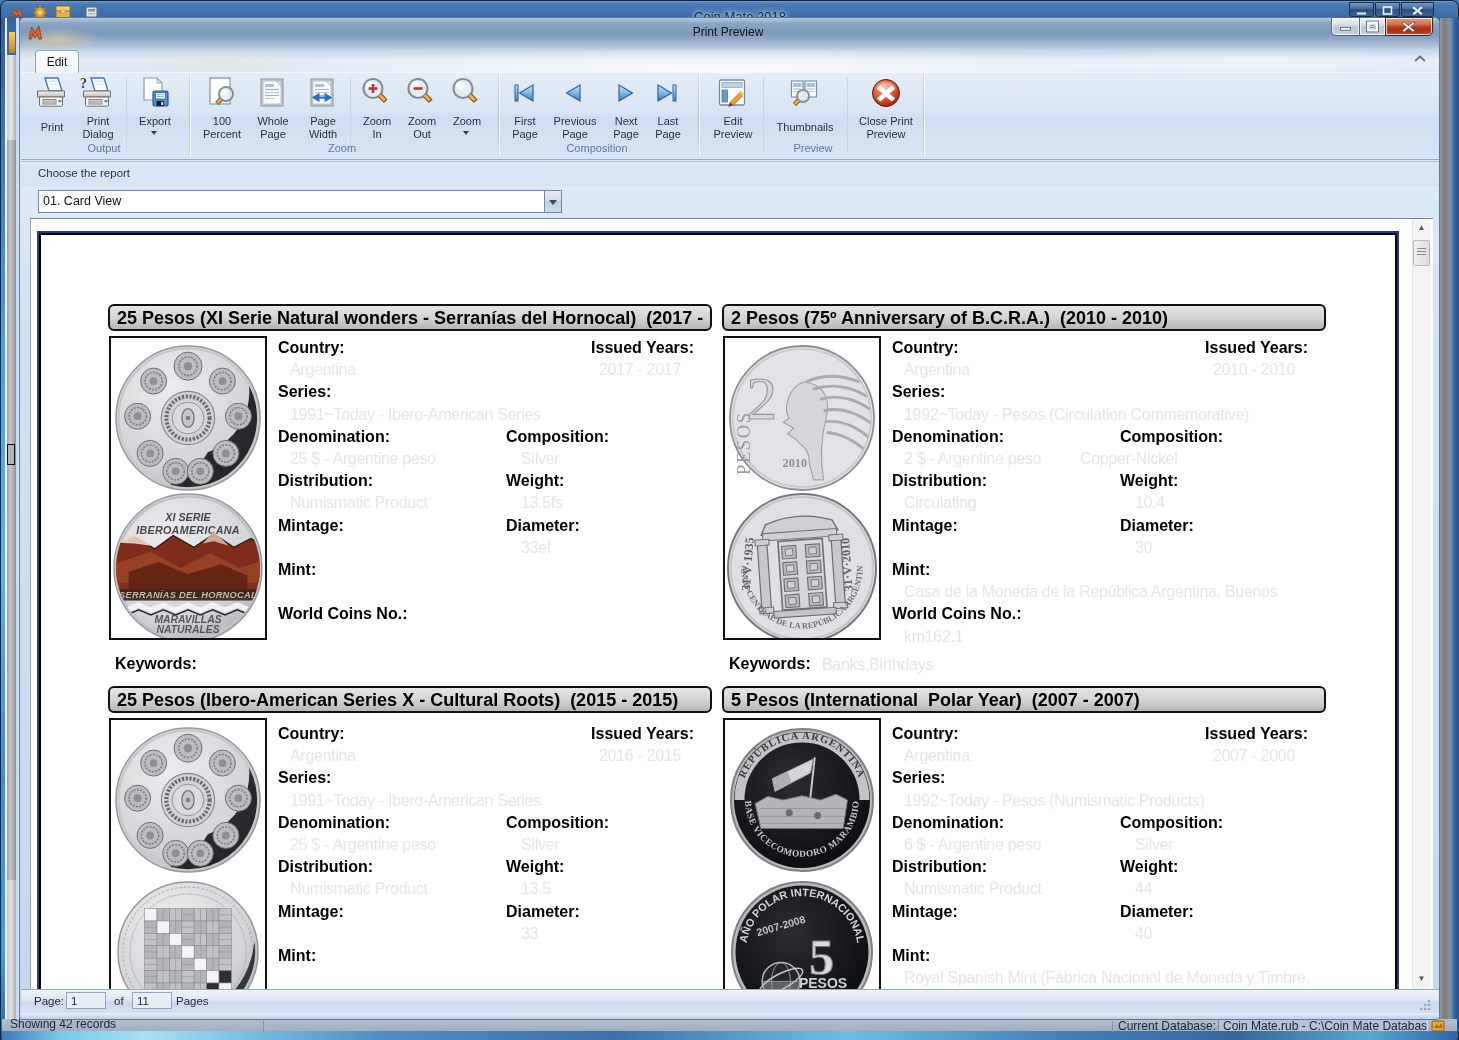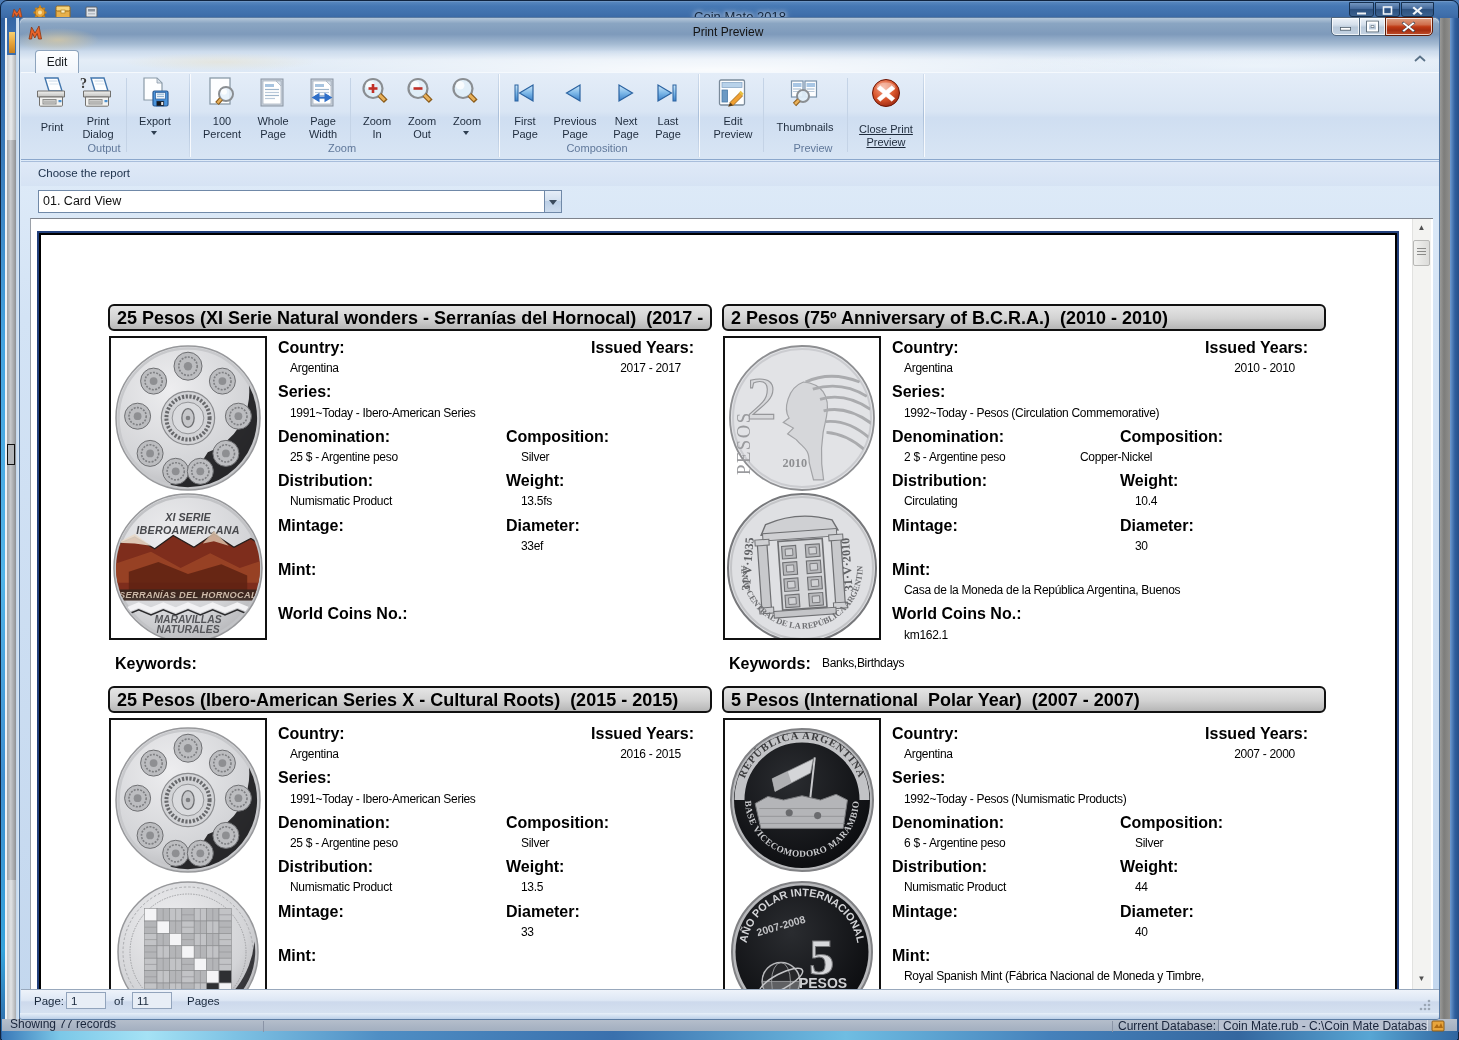--- a/index.html
+++ b/index.html
@@ -65,21 +65,21 @@
 #page-black { left:39px; top:233px; width:1358px; height:756px; background:#000; }
 #page-white { left:41px; top:235px; width:1354px; height:754px; background:#fff; }
 #vscroll { left:1412px; top:219px; width:19px; height:770px; background:#f3f3f1; border-left:1px solid #e2e2e0; }
 .sbtn { left:1413px; width:17px; height:17px; background:#f3f3f1; color:#505050; text-align:center; font-size:8px; line-height:16px; }
 #vthumb { left:1413px; top:240px; width:17px; height:26px; background:linear-gradient(90deg,#f2f2f0,#dcdcda); border:1px solid #b8b8b6; border-radius:2px; }
 .card-header { height:27px; background:linear-gradient(180deg,#e5e5e5 0%,#d2d2d2 55%,#b6b6b6 100%);
   border:2px solid #111; border-radius:6px; font-weight:bold; font-size:18px; letter-spacing:0px; color:#000;
   line-height:24px; padding-left:7px; white-space:nowrap; overflow:hidden; }
 .img-box { width:158px; height:304px; background:#fff; border:2px solid #111; overflow:hidden; }
 .clabel { font-weight:bold; font-size:16px; color:#000; white-space:nowrap; }
-.cvalue { font-size:12px; letter-spacing:-0.3px; color:#000000; white-space:nowrap; }
+.cvalue { font-size:16px; letter-spacing:-0.3px; color:#e5e5e5; white-space:nowrap; }
 #page-bar { left:21px; top:989px; width:1418px; height:24px;
   background:linear-gradient(180deg,#eef3fa 0%,#dde7f4 45%,#cdd9ec 52%,#d5e1f0 100%); border-top:1px solid #98a8bc; }
 .pb-input { top:992px; height:17px; background:#e8eef6; border:1px solid #92a4bc; font-size:11.5px; color:#18273a; padding:2px 0 0 4px; }
 .pb-text { top:995px; font-size:11.5px; color:#18273a; }
 </style></head><body>
 <svg width="0" height="0" style="position:absolute">
     <defs>
 <linearGradient id="gTri" x1="0" y1="0" x2="0" y2="1">
         <stop offset="0" stop-color="#cfe8fa"></stop>
         <stop offset="0.5" stop-color="#7db8e8"></stop>
@@ -118,21 +118,21 @@
 <div id="outer-left-w1" class="abs"></div>
 <div id="outer-left-white" class="abs"></div>
 <div id="outer-left-top" class="abs"></div>
 <div id="outer-left-bot" class="abs"></div>
 <div id="outer-left-sq" class="abs"></div>
 <div id="outer-left-lb" class="abs"></div>
 <div id="gold-icon-edge" class="abs"></div>
 <div id="outer-right-gray" class="abs"></div>
 <div id="outer-right-blue" class="abs"></div>
 <div id="outer-status" class="abs"></div>
-<div id="status-left" class="abs">Showing 77 records</div>
+<div id="status-left" class="abs">Showing 42 records</div>
 <div id="status-right-label" class="abs">Current Database:</div>
 <div id="status-right-field" class="abs">Coin Mate.rub - C:\Coin Mate Database</div>
 <div id="outer-aero-bottom" class="abs"></div>
 
 <svg class="abs" style="left:10px;top:5px" width="90" height="13" viewBox="0 0 90 13">
  <path d="M2 12 L4 4 L7 8 L10 3 L12 12 L9.5 12 L8.5 8.5 L6.5 12 L4.5 8.5 L3.8 12 Z" fill="#e8632a" stroke="#8a3510" stroke-width="0.6"></path>
  <g transform="translate(23,0)">
       <circle cx="7" cy="7.5" r="5" fill="#e8a53c" stroke="#9a6818"></circle>
       <circle cx="7" cy="7.5" r="2" fill="#f8e0a0"></circle>
   <g stroke="#c8851e" stroke-width="2">
@@ -340,21 +340,21 @@
 <line x1="11.8" y1="24.2" x2="7.5" y2="28.5" stroke="#8a5a18" stroke-width="4.6"></line>
 <line x1="11.8" y1="24.2" x2="8" y2="28" stroke="#e8b05a" stroke-width="2.6"></line>
       </g>
 </svg></div>
 <div class="rlab abs" style="left:750px; top:121px; width:110px;">Thumbnails</div>
 <div class="abs" style="left:868px; top:76px; width:36px; height:36px;"><svg width="36" height="36" viewBox="0 0 36 36">
 <circle cx="18" cy="17" r="13.5" fill="url(#gRed)" stroke="#6a1505" stroke-width="1"></circle>
 <ellipse cx="18" cy="11.5" rx="9.5" ry="5" fill="rgba(255,255,255,0.35)"></ellipse>
 <path d="M12.2 11.2 L18 16 L23.8 11.2 L26.8 14.2 L21 19 L26.8 23.8 L23.8 26.8 L18 22 L12.2 26.8 L9.2 23.8 L15 19 L9.2 14.2 Z" fill="#fff" stroke="#fff" stroke-width="0.5" transform="translate(0,-1.5)"></path>
 </svg></div>
-<div class="rlab abs" style="left:831px; top:123px; width:110px;text-decoration:underline;">Close Print<br>Preview</div>
+<div class="rlab abs" style="left:831px; top:115px; width:110px;">Close Print<br>Preview</div>
 <div class="rgsep abs" style="left:189px;"></div>
 <div class="rgsep abs" style="left:498px;"></div>
 <div class="rgsep abs" style="left:698px;"></div>
 <div class="rgsep abs" style="left:923px;"></div>
 <div class="abs" style="left:126px; top:78px; width:1px; height:74px; background:#c4d3e6;"></div>
 <div class="abs" style="left:350px; top:78px; width:1px; height:74px; background:#c4d3e6;"></div>
 <div class="abs" style="left:763px; top:78px; width:1px; height:74px; background:#c4d3e6;"></div>
 <div class="abs" style="left:847px; top:78px; width:1px; height:74px; background:#c4d3e6;"></div>
 <div class="rname abs" style="left:44px; width:120px;">Output</div>
 <div class="rname abs" style="left:282px; width:120px;">Zoom</div>
@@ -760,21 +760,21 @@
 <div id="vthumb" class="abs">
     <div style="margin:7px auto 0; width:9px; border-top:1px solid #8a8a88; height:3px;"></div>
     <div style="width:9px; margin:0 auto; border-top:1px solid #8a8a88; height:3px;"></div>
     <div style="width:9px; margin:0 auto; border-top:1px solid #8a8a88; height:0;"></div>
   </div>
 <div id="page-bar" class="abs"></div>
 <div class="pb-text abs" style="left:34px;">Page:</div>
 <div class="pb-input abs" style="left:66px; width:40px;">1</div>
 <div class="pb-text abs" style="left:114px;">of</div>
 <div class="pb-input abs" style="left:132px; width:40px;">11</div>
-<div class="pb-text abs" style="left:187px;">Pages</div>
+<div class="pb-text abs" style="left:176px;">Pages</div>
 <svg class="abs" style="left:1418px; top:998px;" width="14" height="13">
  <g fill="#9aa6b4">
       <circle cx="11" cy="3" r="1.3"></circle>
       <circle cx="7" cy="7" r="1.3"></circle>
       <circle cx="11" cy="7" r="1.3"></circle>
       <circle cx="3" cy="11" r="1.3"></circle>
       <circle cx="7" cy="11" r="1.3"></circle>
       <circle cx="11" cy="11" r="1.3"></circle>
     </g>
 </svg>

